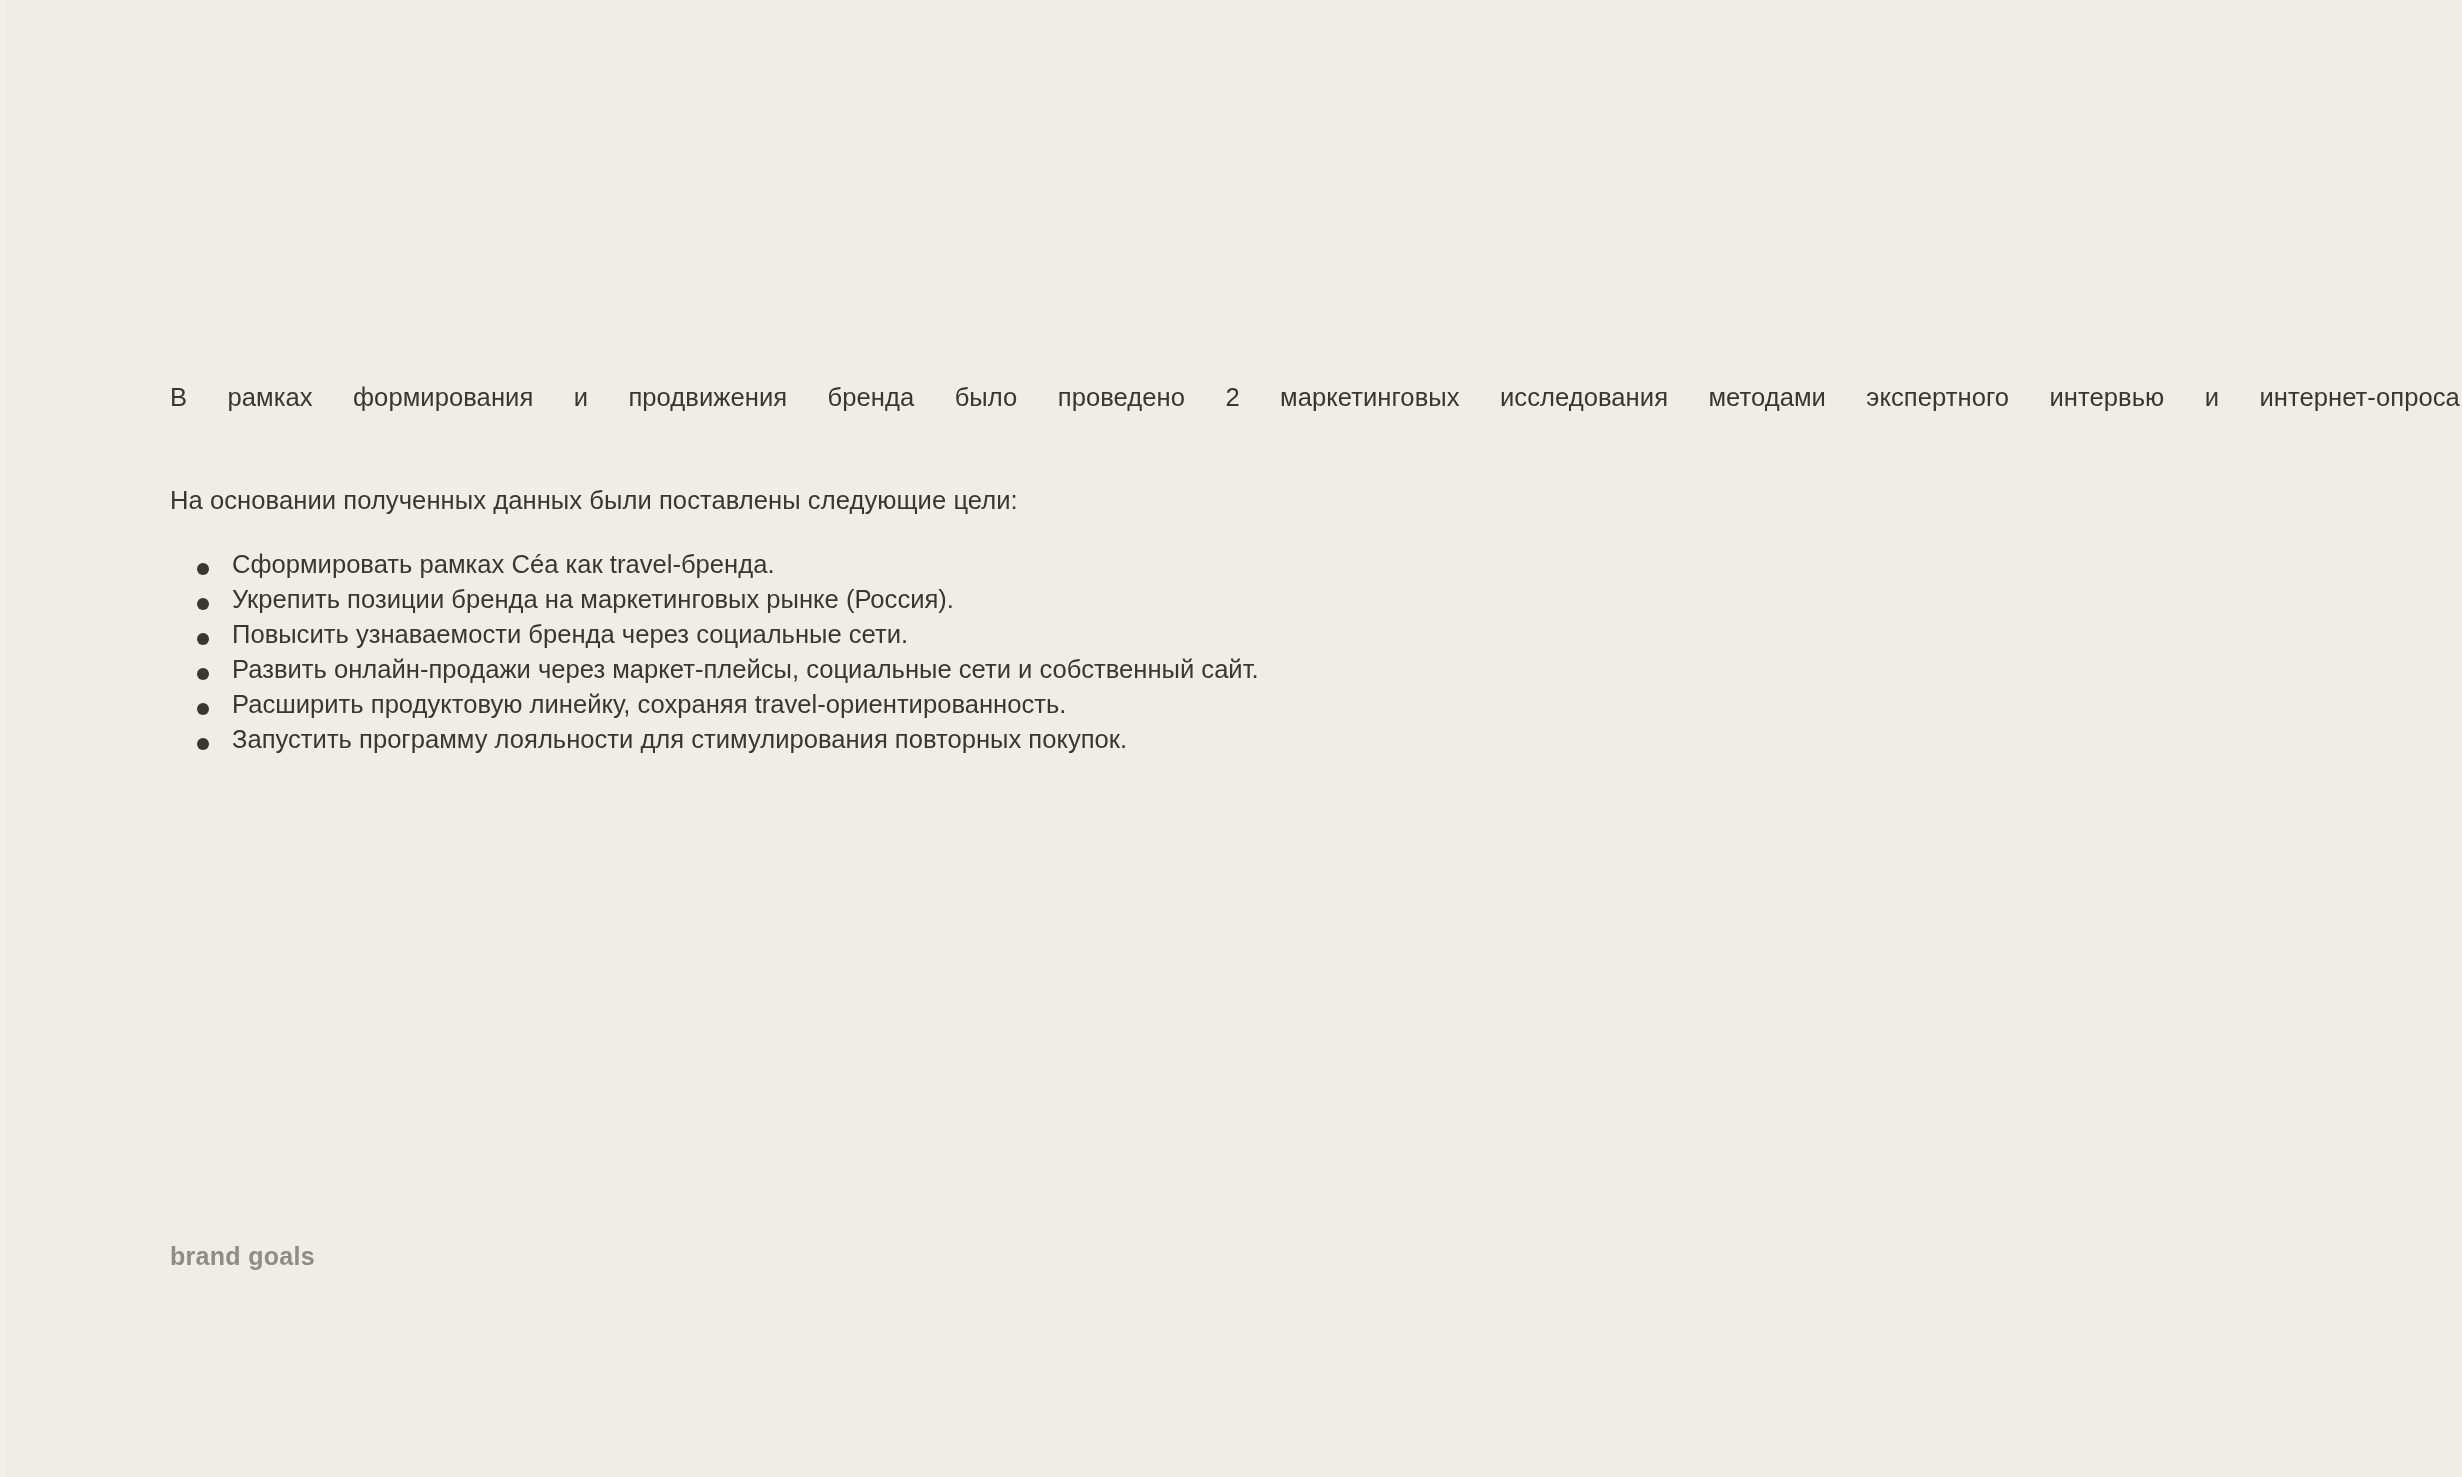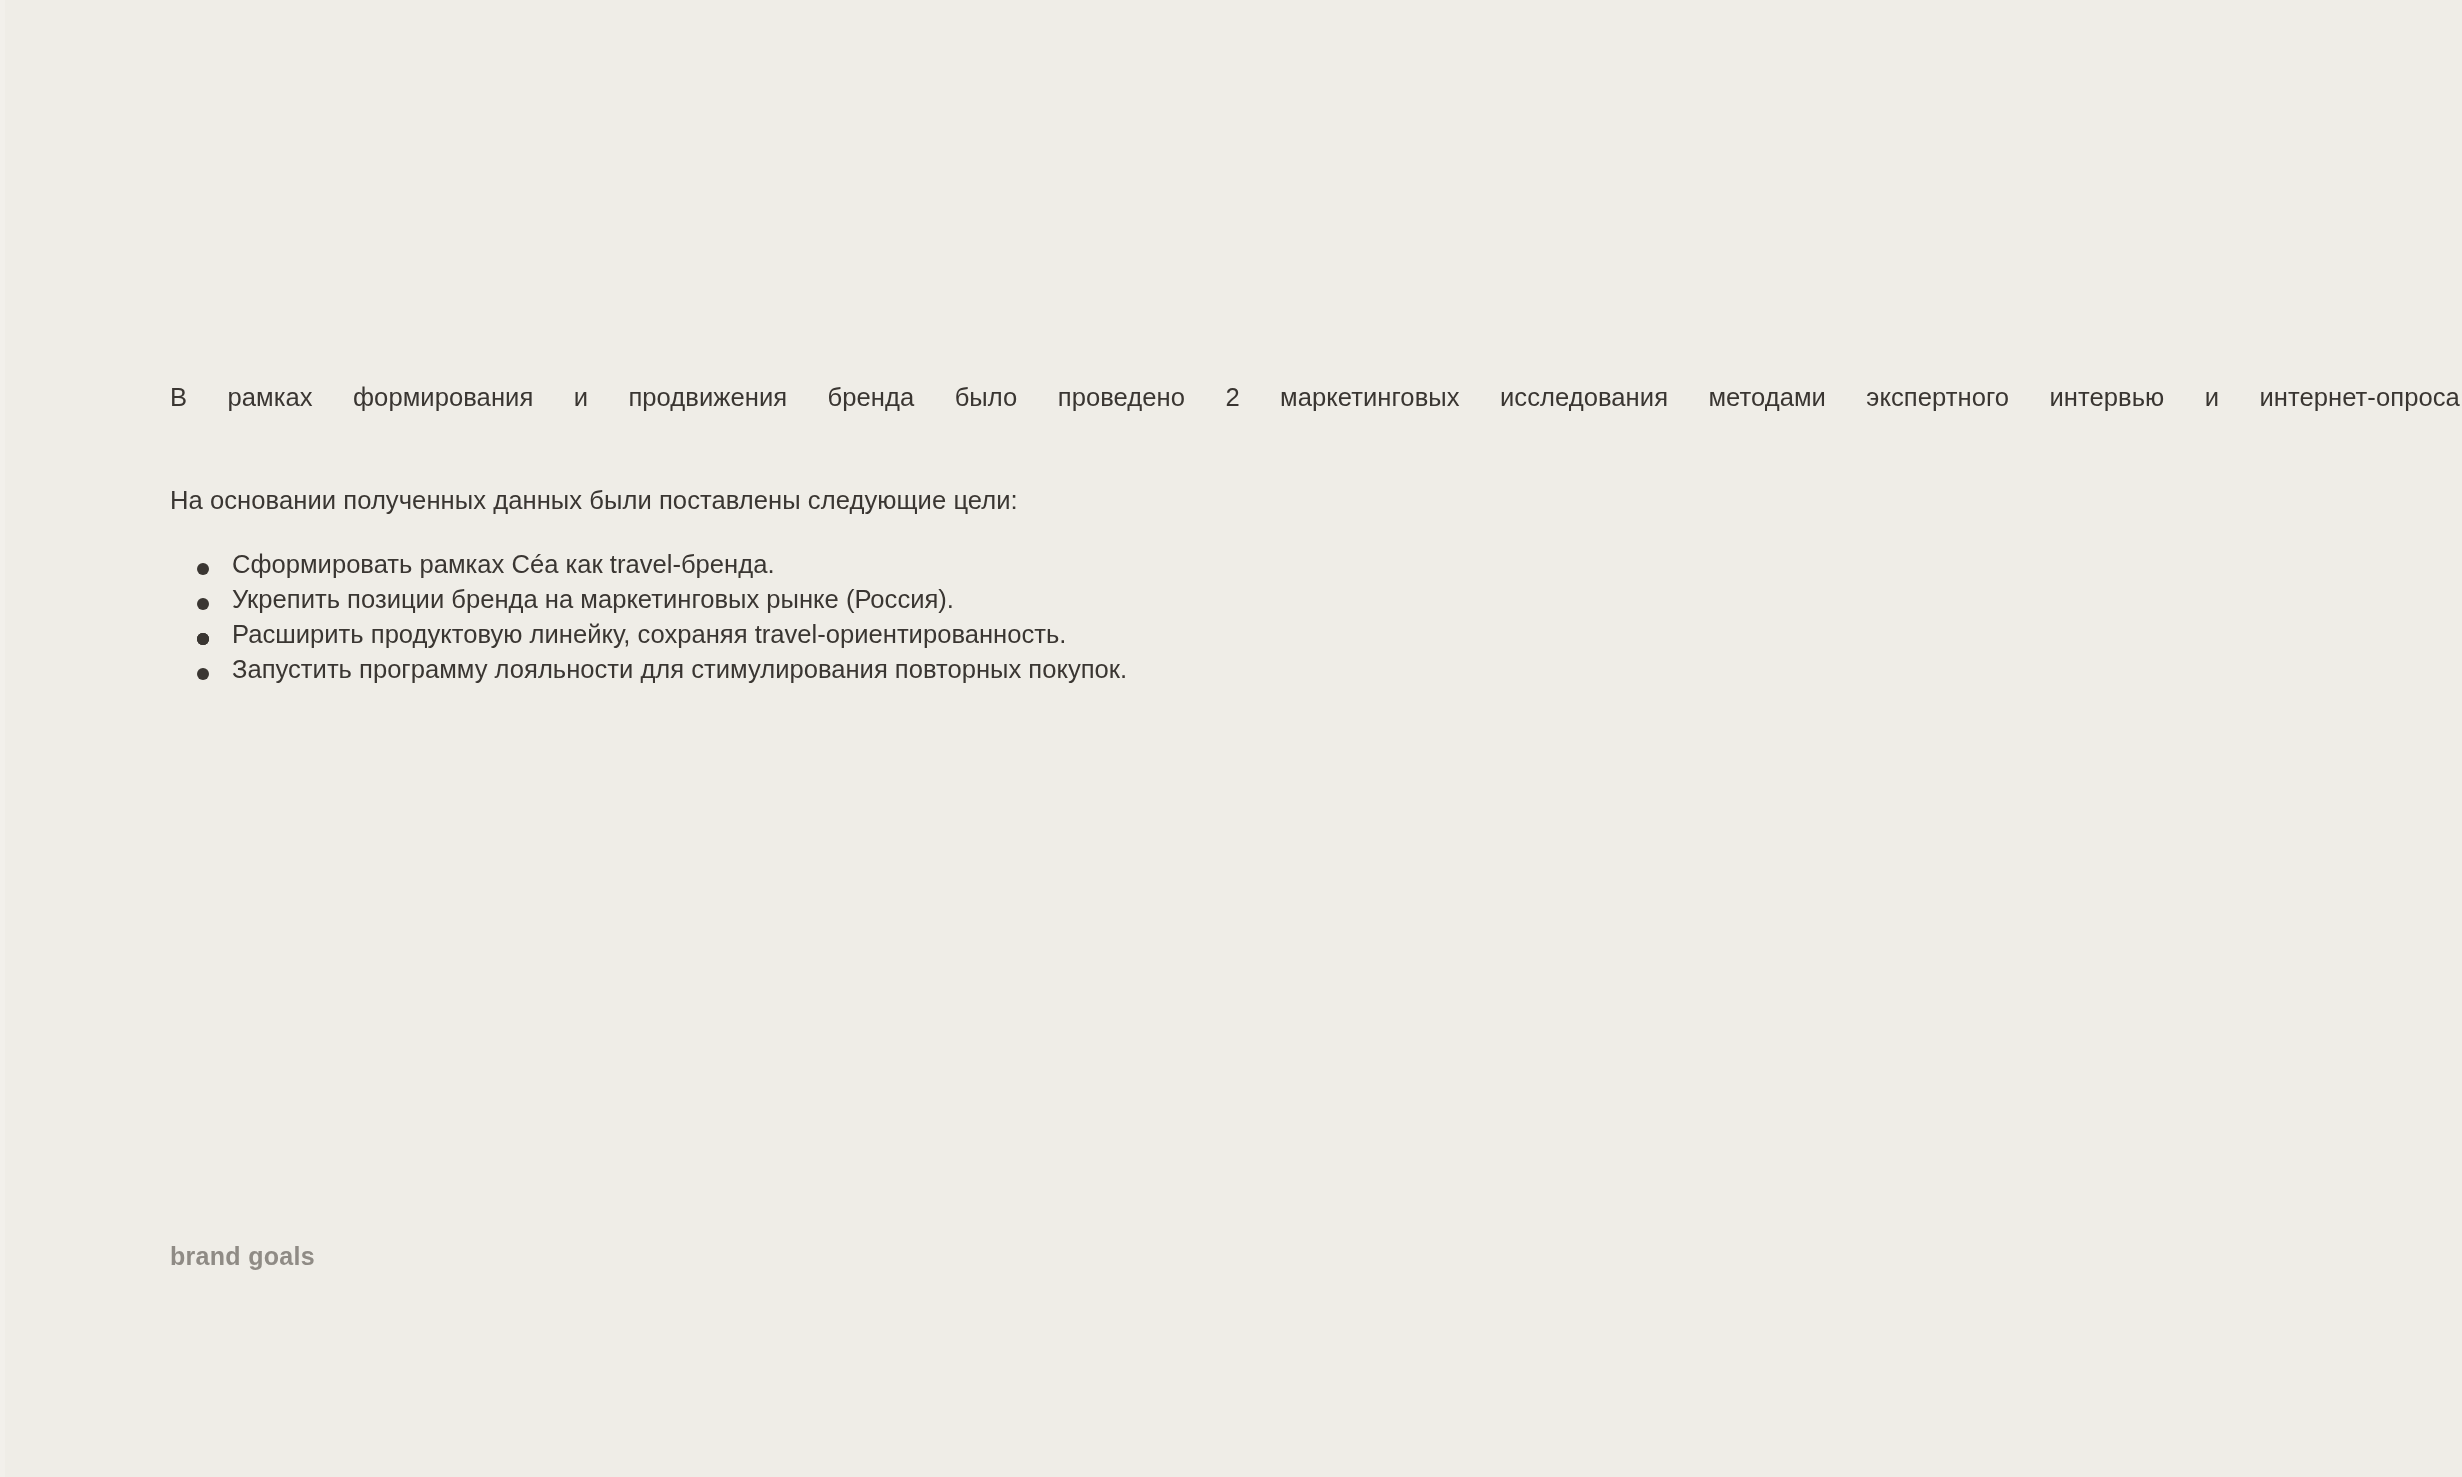--- a/index.html
+++ b/index.html
@@ -128,23 +128,25 @@
       <li>
         <span class="dot"></span>
         <span>Сформировать рамках Céa как travel-бренда.</span>
       </li>
       <li>
         <span class="dot"></span>
         <span>Укрепить позиции бренда на маркетинговых рынке (Россия).</span>
       </li>
       <li>
         <span class="dot"></span>
+        <span>Повысить узнаваемости бренда через социальные сети.</span>
       </li>
       <li>
         <span class="dot"></span>
+        <span>Развить онлайн-продажи через маркет-плейсы, социальные сети и собственный сайт.</span>
       </li>
       <li>
         <span class="dot"></span>
         <span>Расширить продуктовую линейку, сохраняя travel-ориентированность.</span>
       </li>
       <li>
         <span class="dot"></span>
         <span>Запустить программу лояльности для стимулирования повторных покупок.</span>
       </li>
     </ul>

